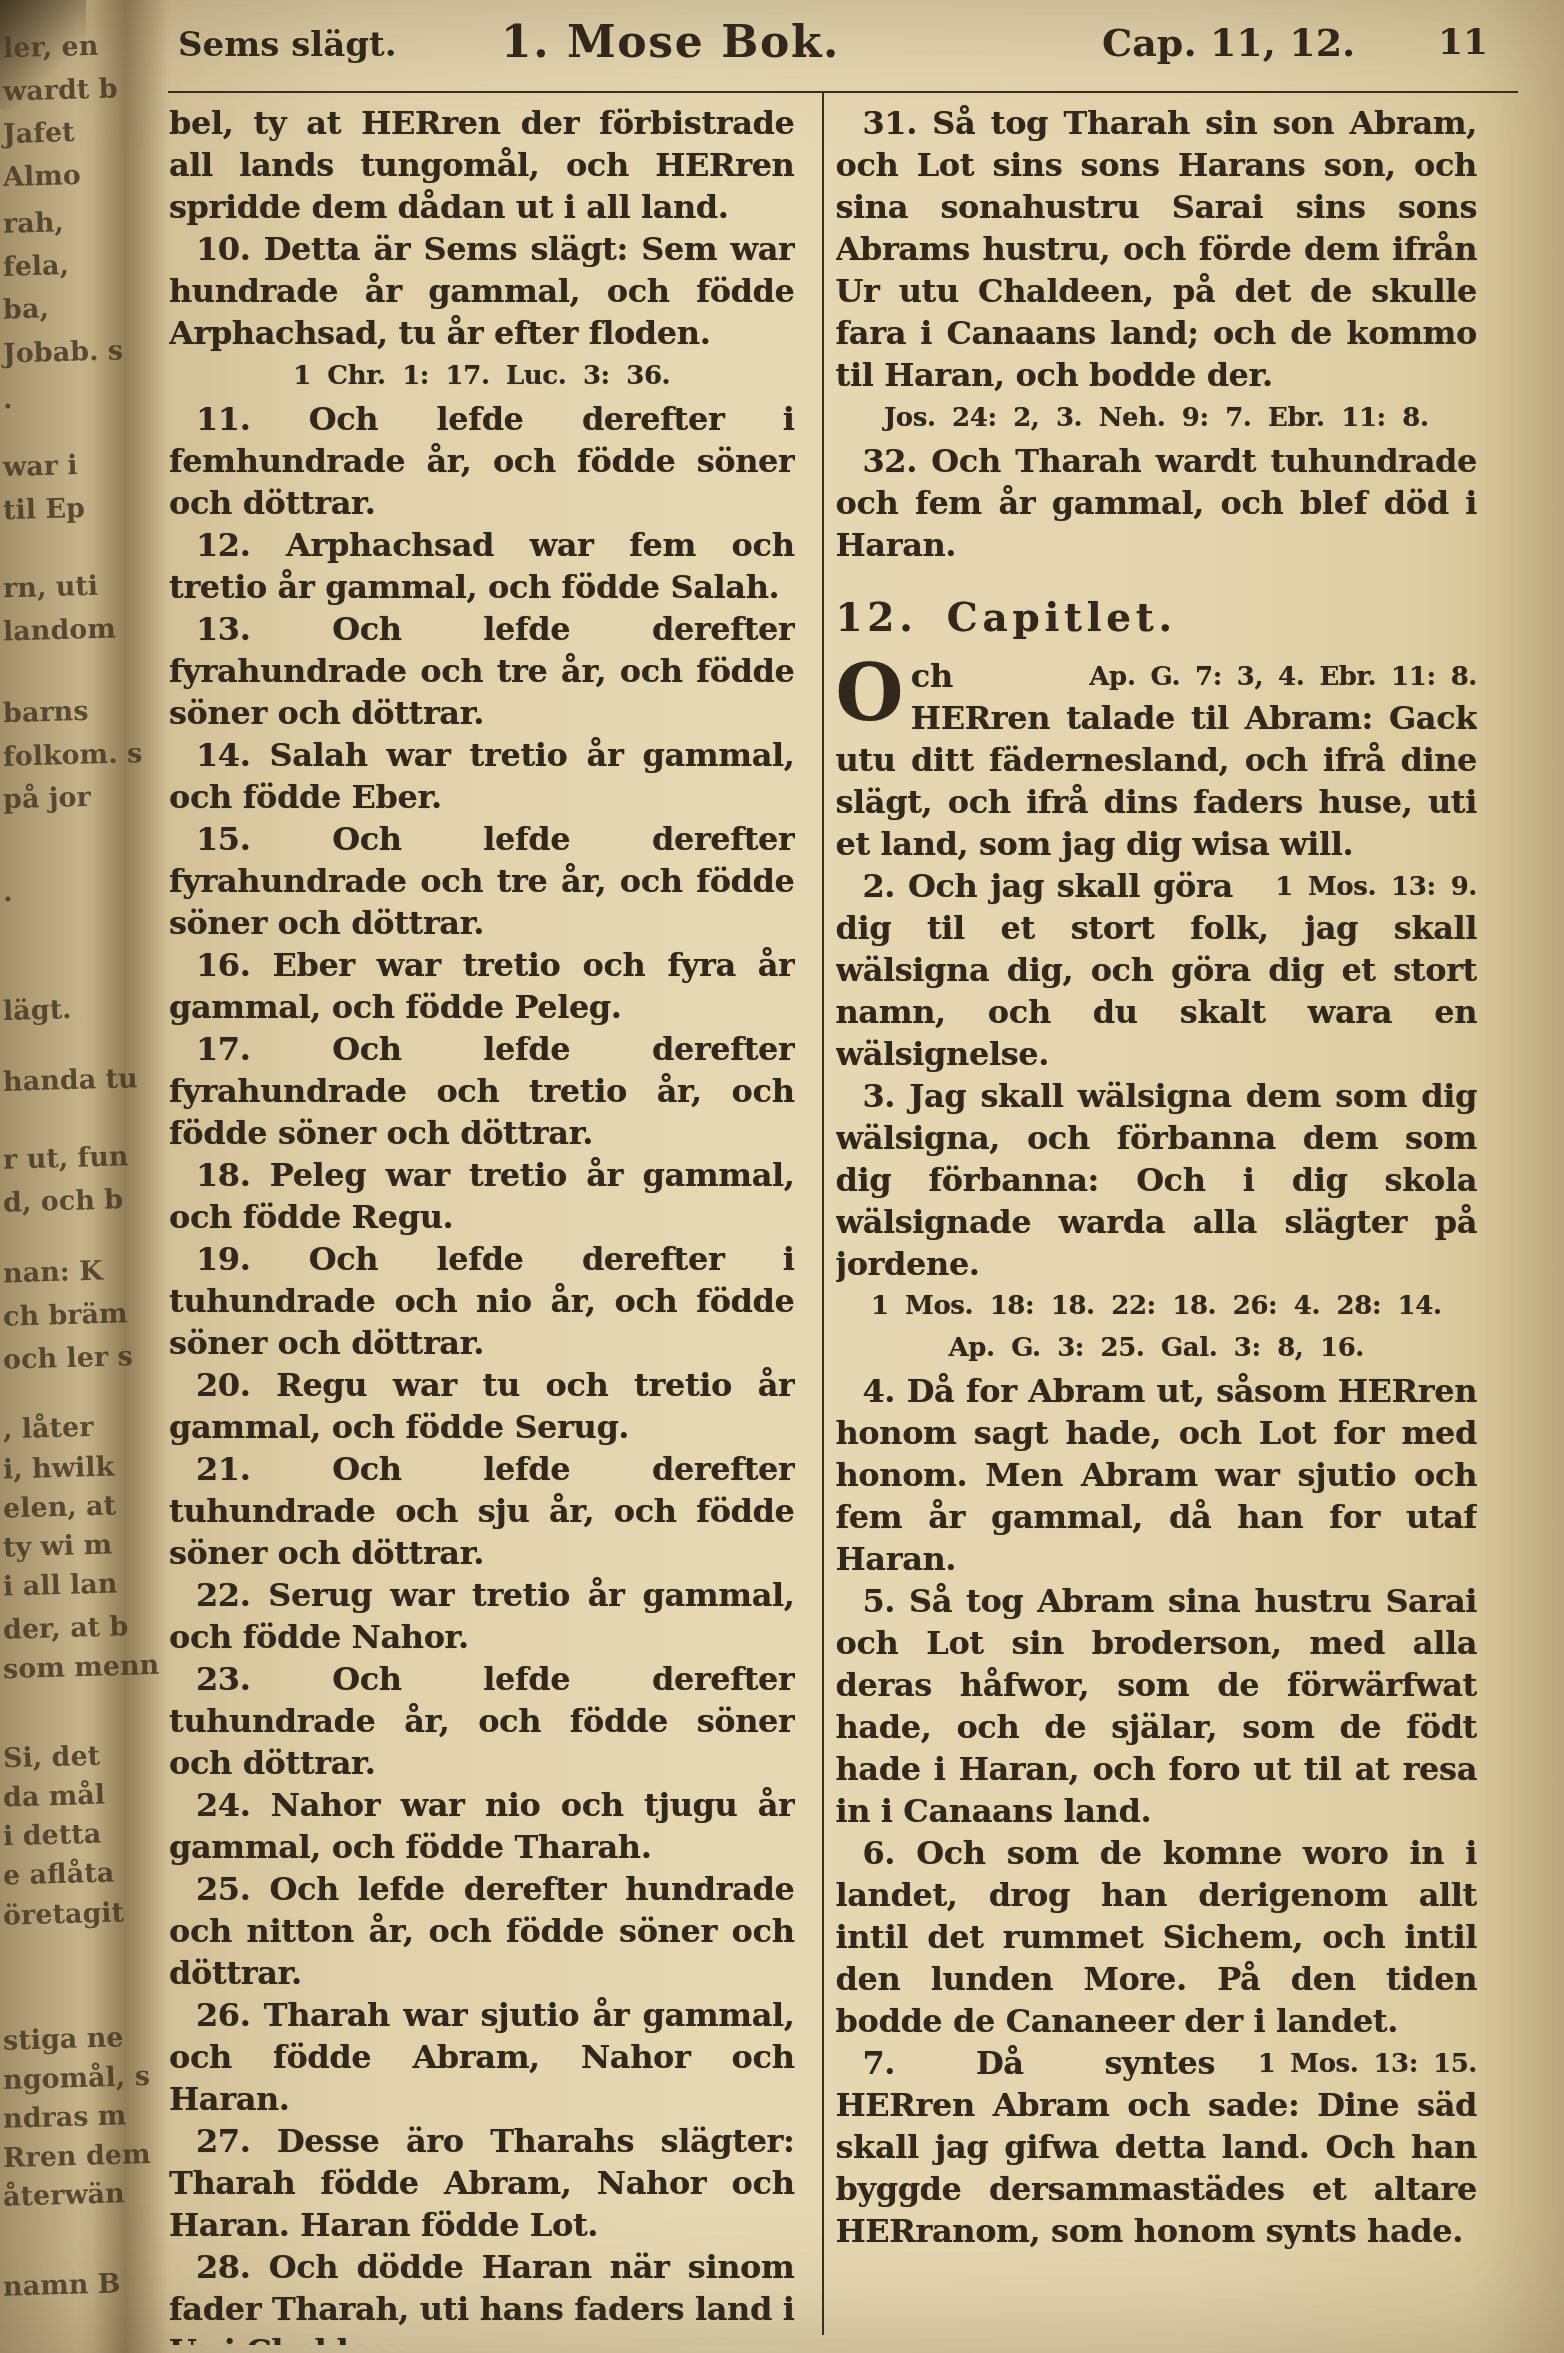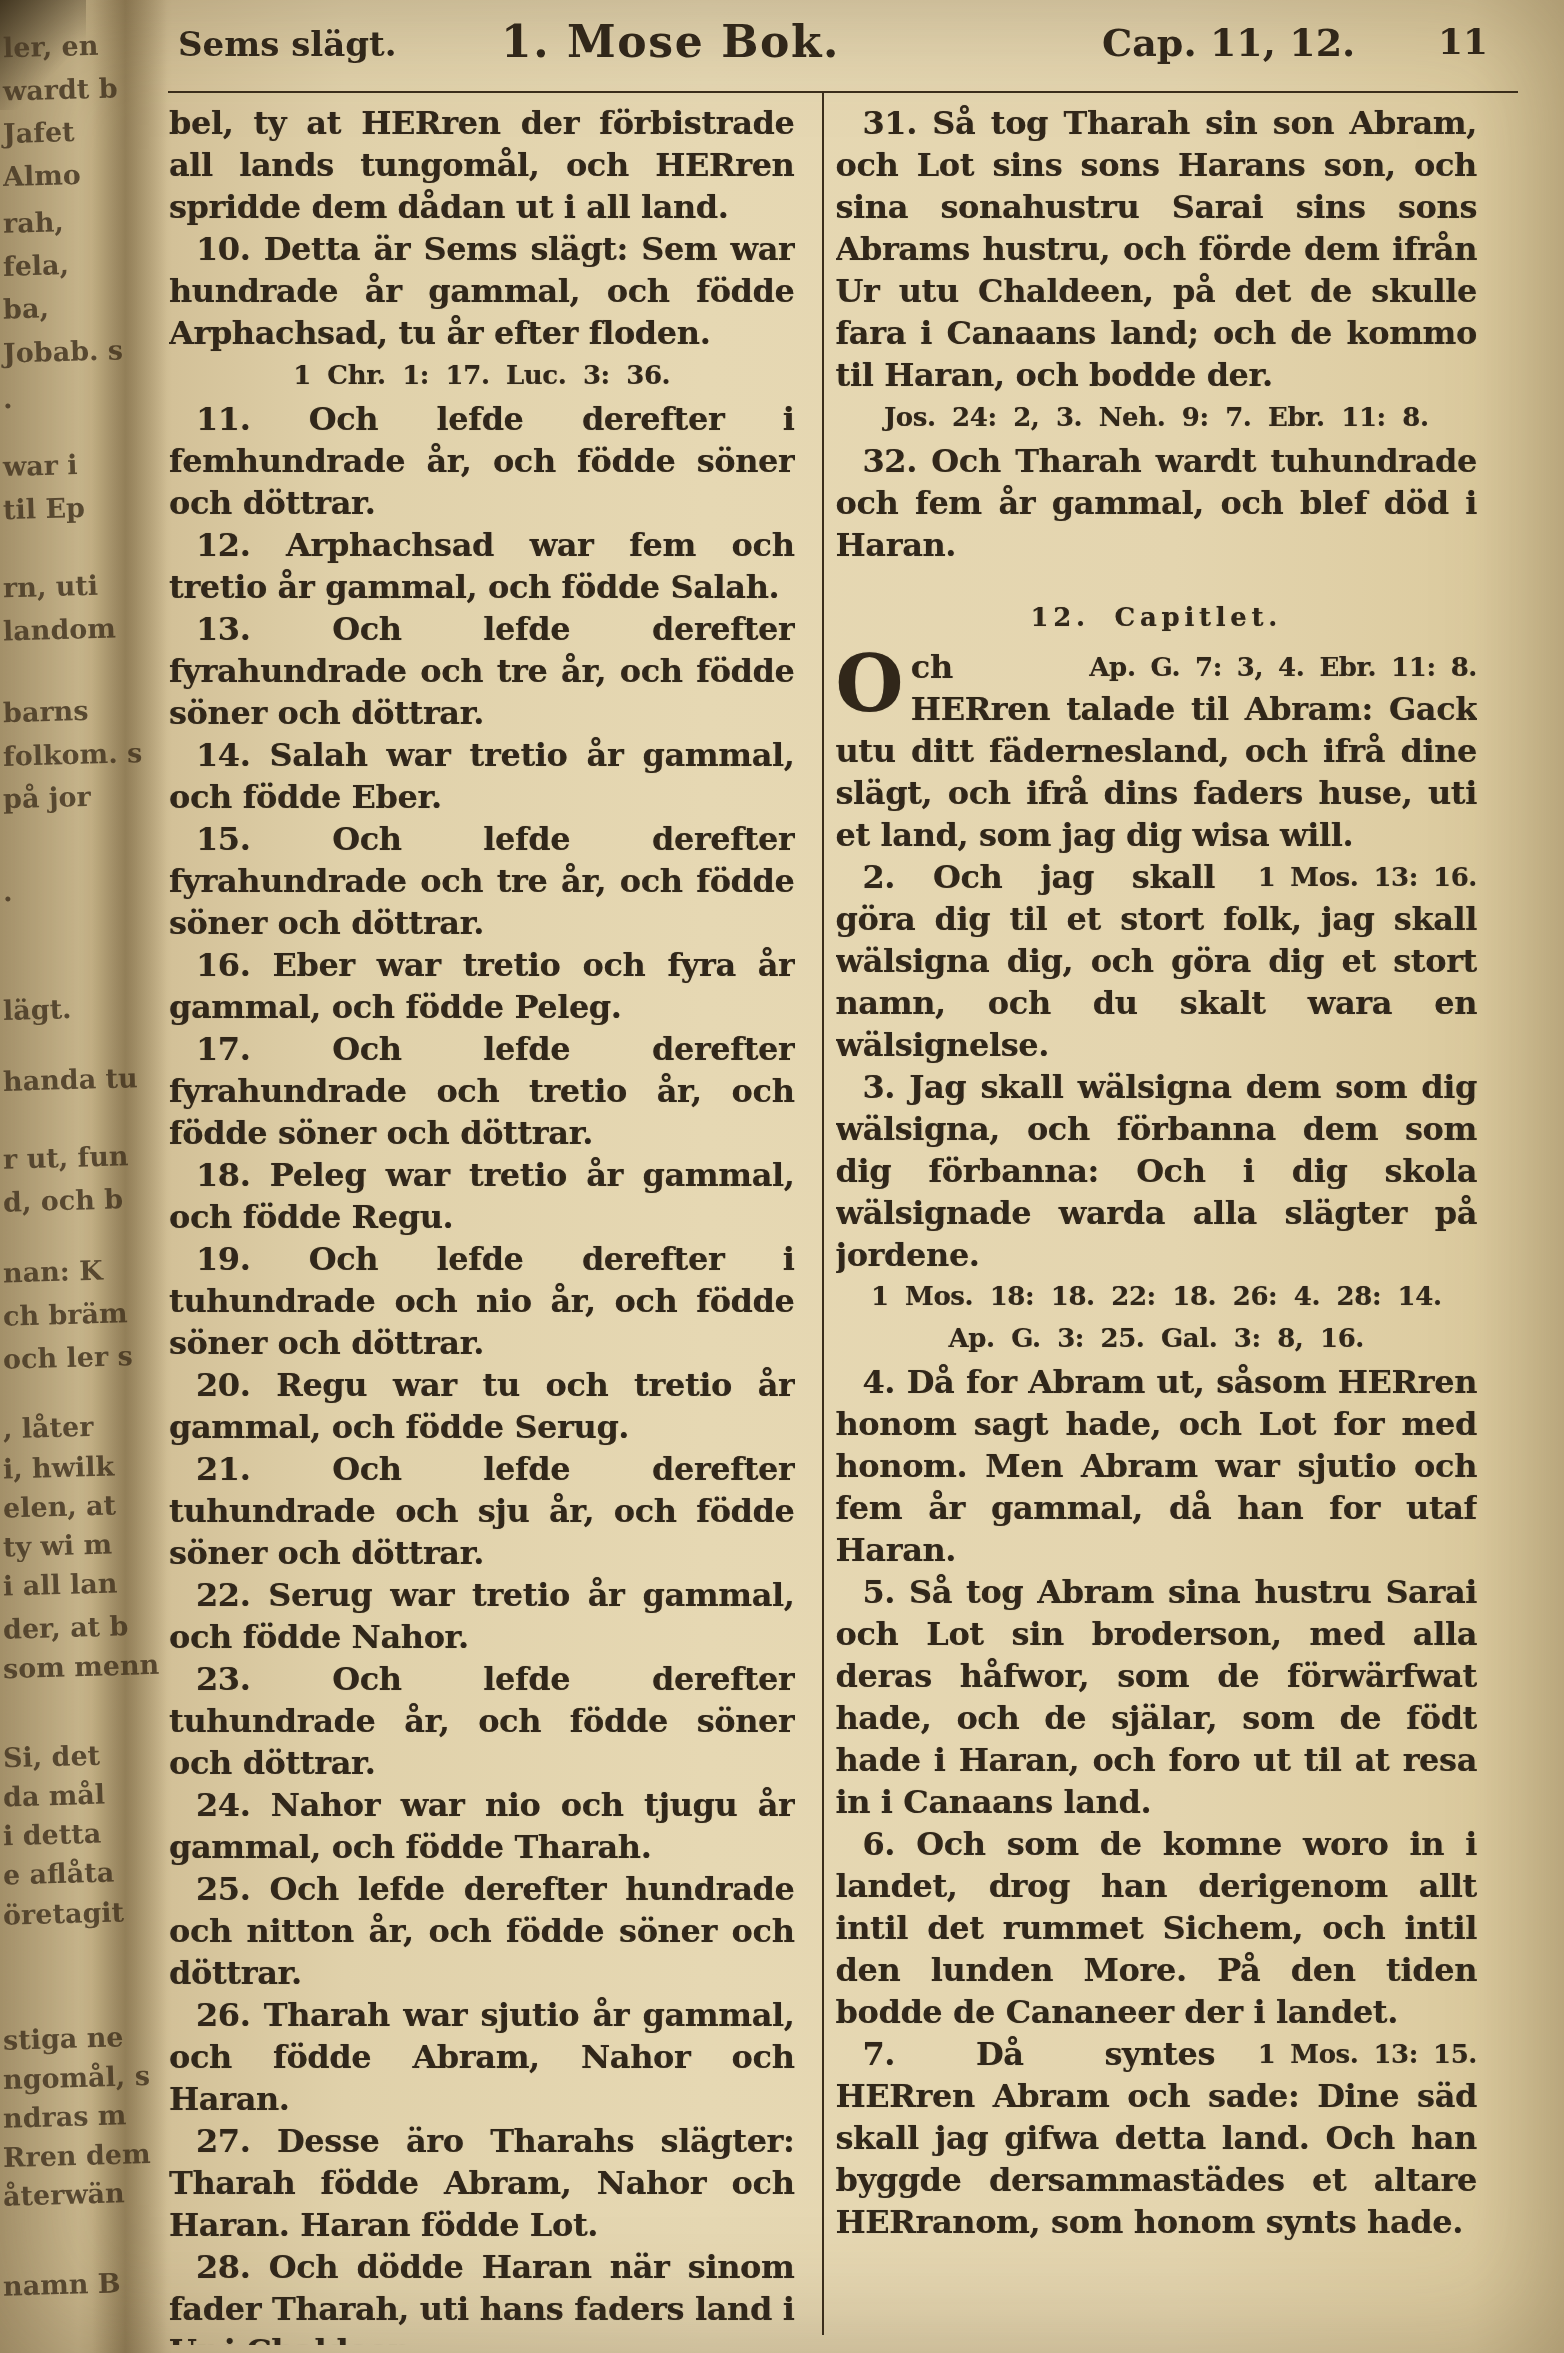--- a/index.html
+++ b/index.html
@@ -34,22 +34,22 @@
   .col-left{width:626px;margin-right:41px;}
   .col-right{width:642px;}
   .col p{margin:0;font-size:32px;line-height:42px;text-align:justify;
     font-weight:bold;letter-spacing:-0.4px;
     text-shadow:0 0 0.8px rgba(49,39,26,.45);}
   .col p.verse{text-indent:27px;}
   .col p.cont{text-indent:0;}
   .col p.verse-p{overflow:hidden;}
   .col p.ref{text-align:center;font-size:26px;line-height:39px;font-weight:bold;
     word-spacing:7.8px;text-indent:0;margin:1.6px 0 3.1px;}
-  .col p.chap-head{text-align:center;font-size:26px;line-height:47px;font-weight:bold;
-    letter-spacing:4.7px;word-spacing:11px;margin:28px 0 5px;text-indent:0;}
+  .col p.chap-head{font-size:39px;line-height:47px;font-weight:bold;
+    letter-spacing:4.7px;word-spacing:11px;margin:28px 0 14px;text-indent:0;}
   .col p.subhead{text-align:center;font-size:27px;line-height:34px;font-weight:bold;
     margin:0 0 17px;text-indent:0;}
   .dropcap{float:left;font-size:78px;line-height:69px;padding:3.1px 7.8px 0 0;font-weight:bold;}
   .inline-ref{float:right;font-size:26px;line-height:42px;font-weight:bold;
     padding-left:15.6px;white-space:nowrap;word-spacing:6.3px;}
 </style>
 </head>
 <body>
 
 <div class="page">
@@ -131,21 +131,21 @@
         <p class="verse verse-p">26. Tharah war sjutio år gammal, och födde Abram, Nahor och Haran.</p>
         <p class="verse verse-p">27. Desse äro Tharahs slägter: Tharah födde Abram, Nahor och Haran. Haran födde Lot.</p>
         <p class="verse verse-p">28. Och dödde Haran när sinom fader Tharah, uti hans faders land i Ur i Chaldeen.</p>
       </div>
     <div class="col col-right">
         <p class="verse verse-p">31. Så tog Tharah sin son Abram, och Lot sins sons Harans son, och sina sonahustru Sarai sins sons Abrams hustru, och förde dem ifrån Ur utu Chaldeen, på det de skulle fara i Canaans land; och de kommo til Haran, och bodde der.</p>
         <p class="ref">Jos. 24: 2, 3. Neh. 9: 7. Ebr. 11: 8.</p>
         <p class="verse verse-p">32. Och Tharah wardt tuhundrade och fem år gammal, och blef död i Haran.</p>
         <p class="chap-head">12. Capitlet.</p>
         <p class="cont verse-p"><span class="inline-ref">Ap. G. 7: 3, 4. Ebr. 11: 8.</span><span class="dropcap">O</span>ch HERren talade til Abram: Gack utu ditt fädernesland, och ifrå dine slägt, och ifrå dins faders huse, uti et land, som jag dig wisa will.</p>
-        <p class="verse verse-p"><span class="inline-ref">1 Mos. 13: 16.</span>2. Och jag skall göra dig til et stort folk, jag skall wälsigna dig, och göra dig et stort namn, och du skalt wara en wälsignelse.</p>
+        <p class="verse verse-p"><span class="inline-ref">1 Mos. 13: 9.</span>2. Och jag skall göra dig til et stort folk, jag skall wälsigna dig, och göra dig et stort namn, och du skalt wara en wälsignelse.</p>
         <p class="verse verse-p">3. Jag skall wälsigna dem som dig wälsigna, och förbanna dem som dig förbanna: Och i dig skola wälsignade warda alla slägter på jordene.</p>
         <p class="ref">1 Mos. 18: 18. 22: 18. 26: 4. 28: 14.</p>
         <p class="ref">Ap. G. 3: 25. Gal. 3: 8, 16.</p>
         <p class="verse verse-p">4. Då for Abram ut, såsom HERren honom sagt hade, och Lot for med honom. Men Abram war sjutio och fem år gammal, då han for utaf Haran.</p>
         <p class="verse verse-p">5. Så tog Abram sina hustru Sarai och Lot sin broderson, med alla deras håfwor, som de förwärfwat hade, och de själar, som de födt hade i Haran, och foro ut til at resa in i Canaans land.</p>
         <p class="verse verse-p">6. Och som de komne woro in i landet, drog han derigenom allt intil det rummet Sichem, och intil den lunden More. På den tiden bodde de Cananeer der i landet.</p>
         <p class="verse verse-p"><span class="inline-ref">1 Mos. 13: 15.</span>7. Då syntes HERren Abram och sade: Dine säd skall jag gifwa detta land. Och han byggde dersammastädes et altare HERranom, som honom synts hade.</p>
       </div>
   </div>
 </div>

